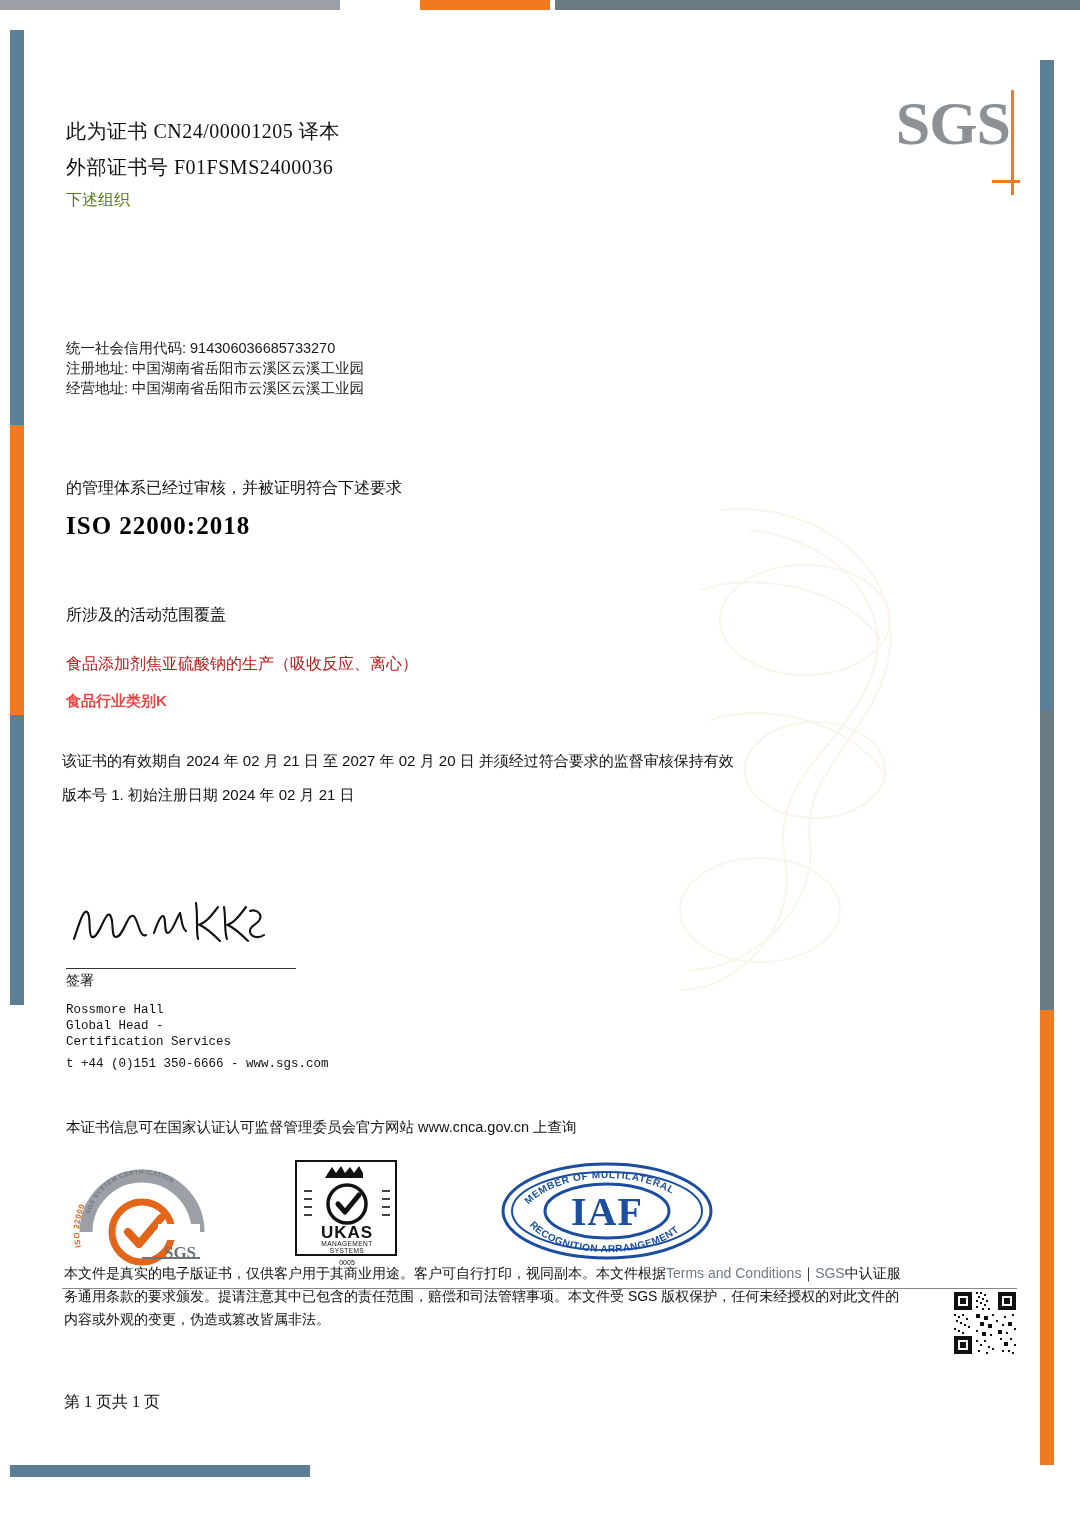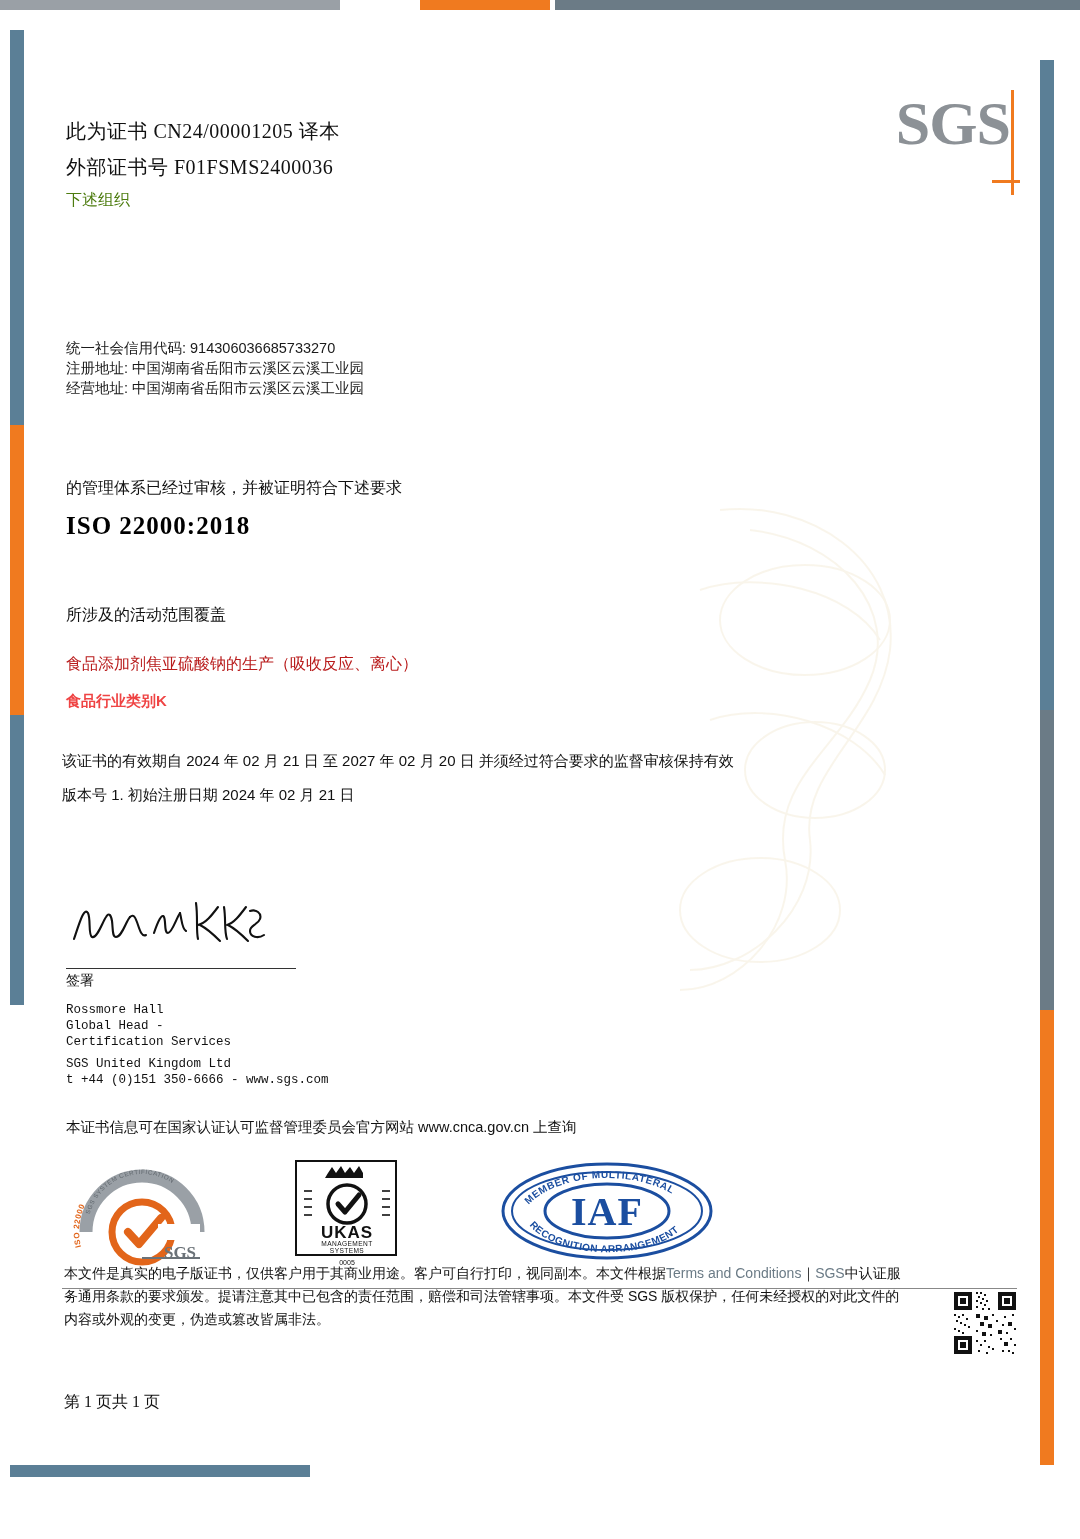--- a/index.html
+++ b/index.html
@@ -291,21 +291,20 @@
     </g>
   </svg>
   <div class="sig-rule"></div>
   <div class="tx sig-label">签署</div>
   <div class="tx sig-block">
     <div>Rossmore Hall</div>
     <div>Global Head -</div>
     <div>Certification Services</div>
   </div>
   <div class="tx addr-block">
-    <div>SGS United Kingdom Ltd</div>
     <div>t +44 (0)151 350-6666 - www.sgs.com</div>
   </div>
   <div class="tx cnca">本证书信息可在国家认证认可监督管理委员会官方网站 www.cnca.gov.cn 上查询</div>
 
   <div class="marks">
 
     <svg class="iso-mark" viewBox="0 0 148 110">
       <defs>
         <path id="arcTop" d="M20 70 A54 54 0 0 1 128 70"></path>
         <path id="arcLeft" d="M14 92 A60 60 0 0 1 20 42"></path>

